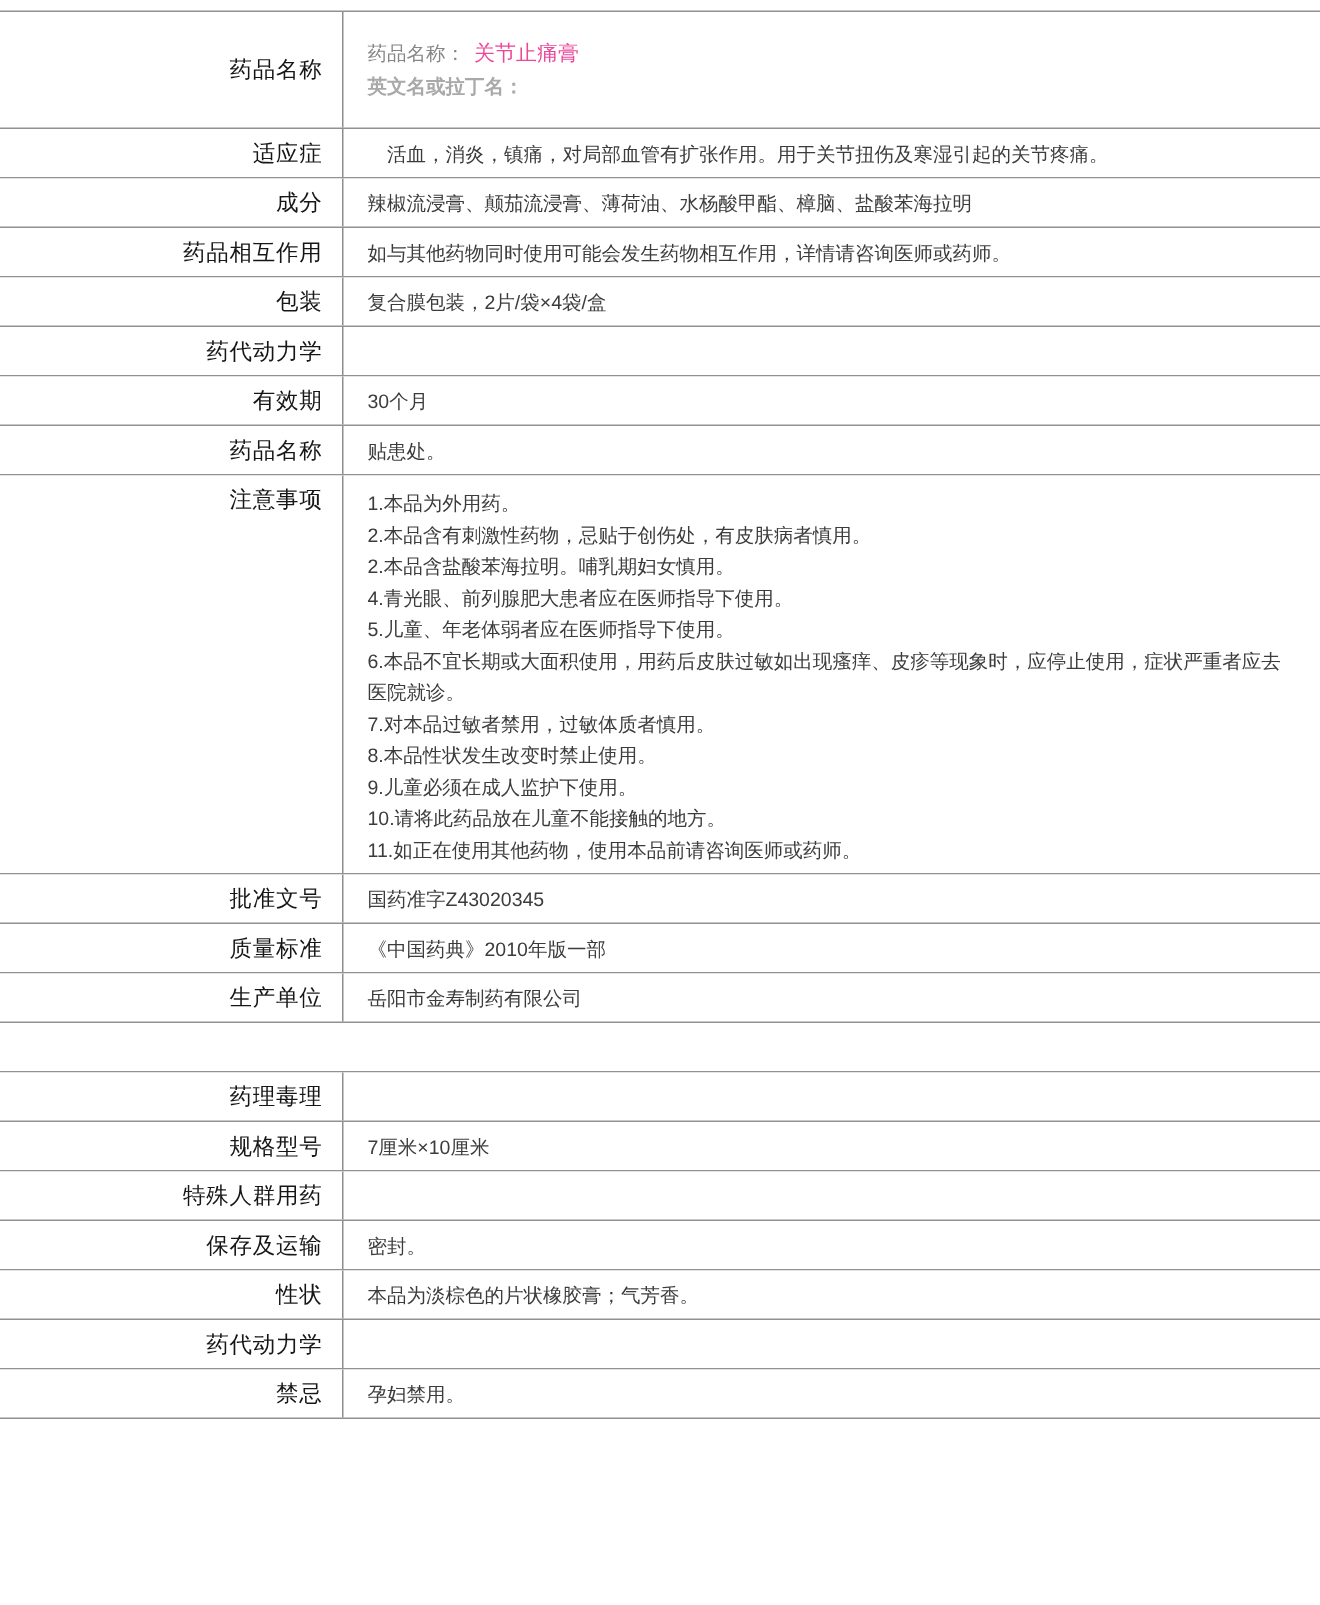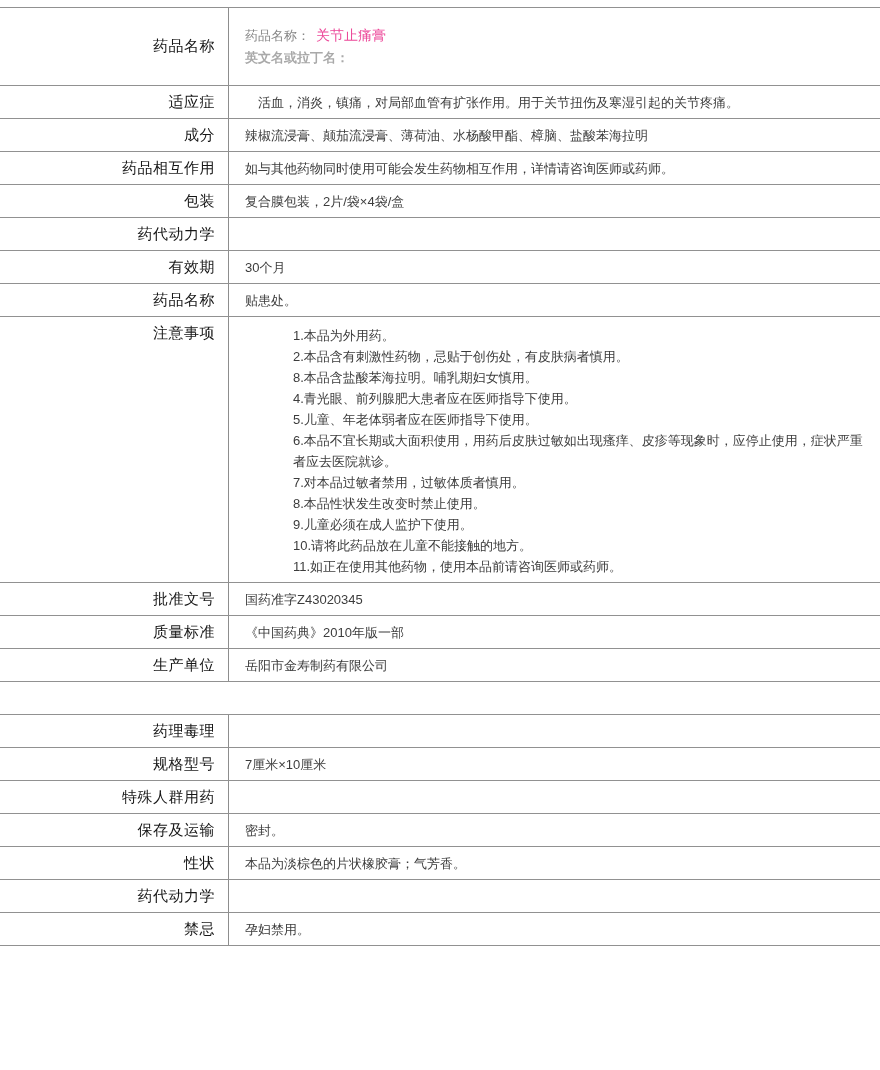--- a/index.html
+++ b/index.html
@@ -63,21 +63,21 @@
   .prefix-0 { color: #868686; text-align: right; }
   .prefix-1 { color: #949494; }
   .prefix-2 { color: #a9a9a9; font-weight: bold; }
   .name-value {
     color: #ec4899;
     font-weight: normal;
     font-size: 14px;
     margin-left: 6px;
     text-align: right;
   }
-  .note-line { line-height: 21px; margin-left: 48px; }
+  .note-line { line-height: 21px; }
 </style>
 </head>
 <body>
 
 <div class="sheet">
     <div class="row name-row">
       <div class="label">药品名称</div>
       <div class="value">
         <div class="name-line"><span class="prefix-0">药品名称：</span><span class="name-value">关节止痛膏</span></div>
         <div class="name-line"><span class="prefix-2">英文名或拉丁名：</span></div>
@@ -123,21 +123,21 @@
       <div class="label">药品名称</div>
       <div class="value">
         <div class="value-text">贴患处。</div>
       </div>
     </div>
     <div class="row notes-row">
       <div class="label">注意事项</div>
       <div class="value">
         <div class="note-line">1.本品为外用药。</div>
         <div class="note-line">2.本品含有刺激性药物，忌贴于创伤处，有皮肤病者慎用。</div>
-        <div class="note-line">8.本品含盐酸苯海拉明。哺乳期妇女慎用。</div>
+        <div class="note-line">2.本品含盐酸苯海拉明。哺乳期妇女慎用。</div>
         <div class="note-line">4.青光眼、前列腺肥大患者应在医师指导下使用。</div>
         <div class="note-line">5.儿童、年老体弱者应在医师指导下使用。</div>
         <div class="note-line">6.本品不宜长期或大面积使用，用药后皮肤过敏如出现瘙痒、皮疹等现象时，应停止使用，症状严重者应去医院就诊。</div>
         <div class="note-line">7.对本品过敏者禁用，过敏体质者慎用。</div>
         <div class="note-line">8.本品性状发生改变时禁止使用。</div>
         <div class="note-line">9.儿童必须在成人监护下使用。</div>
         <div class="note-line">10.请将此药品放在儿童不能接触的地方。</div>
         <div class="note-line">11.如正在使用其他药物，使用本品前请咨询医师或药师。</div>
       </div>
     </div>

